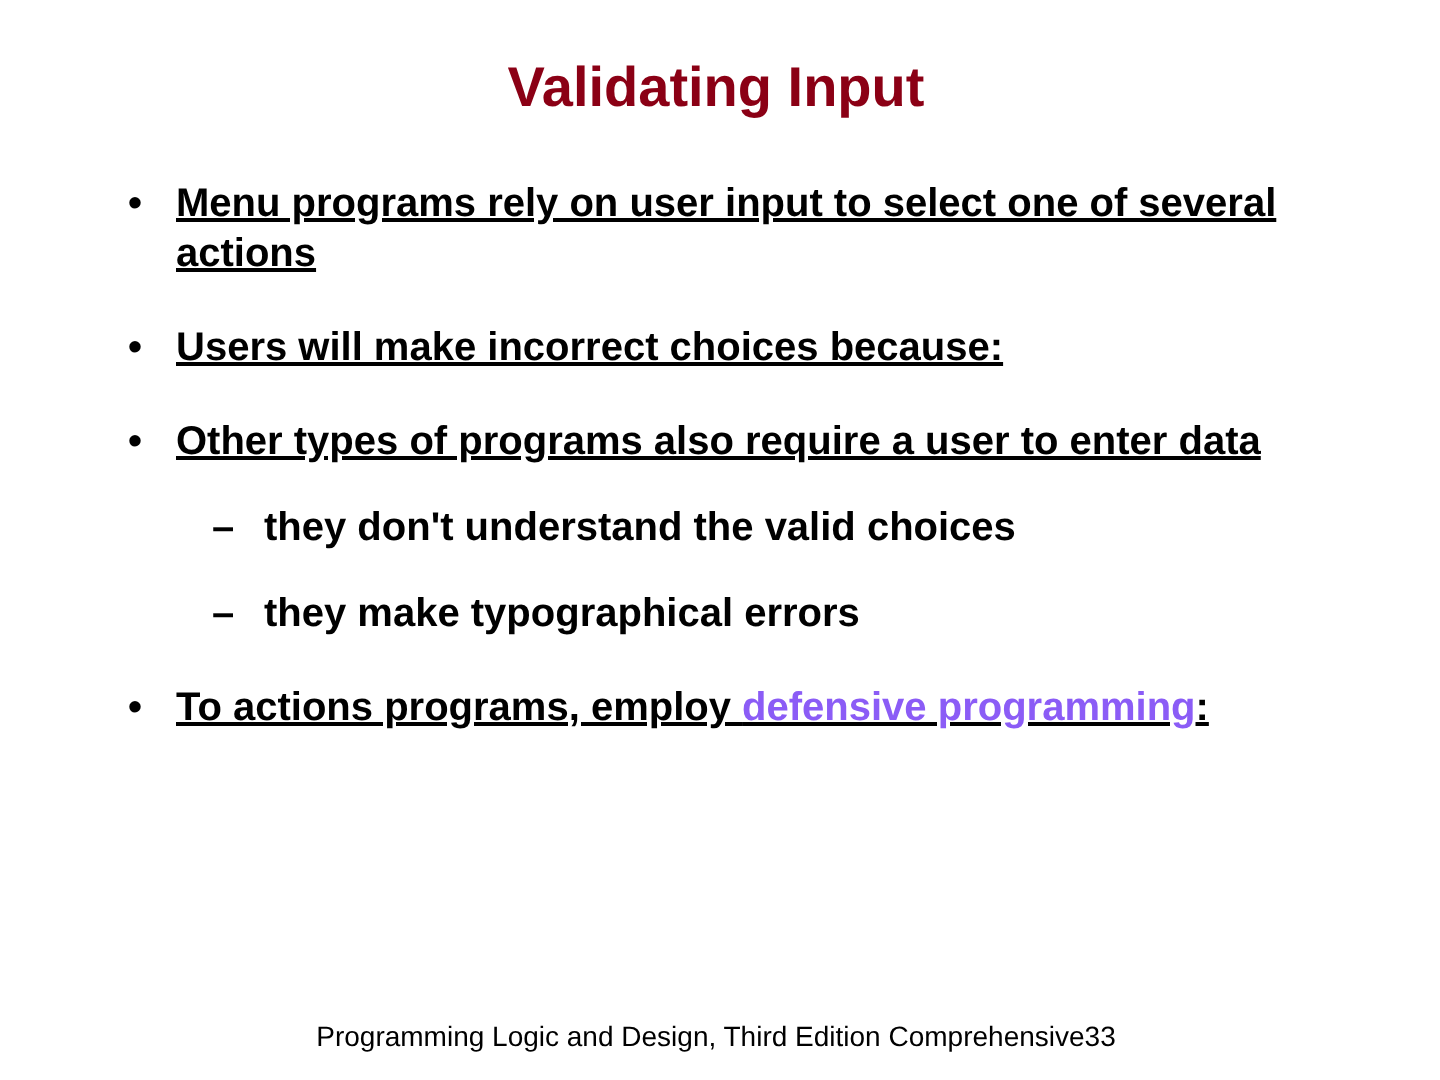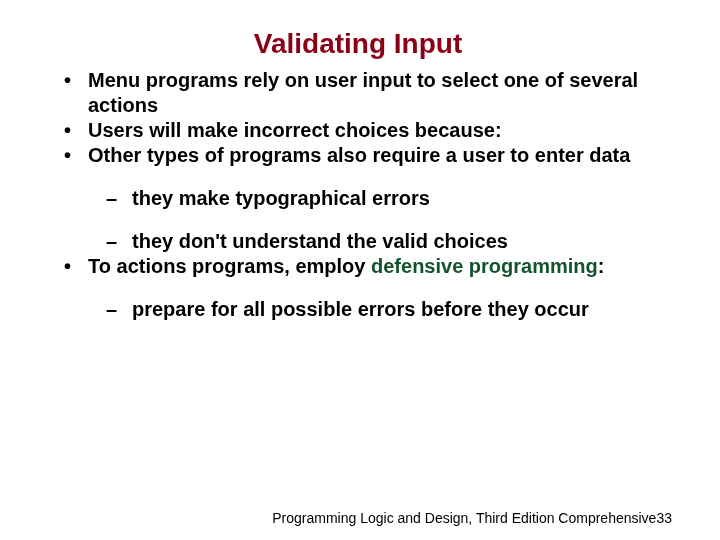--- a/index.html
+++ b/index.html
@@ -29,20 +29,22 @@
   .content {
     padding: 0 44px 0 60px;
     color: #000;
     font-size: 20px;
     font-weight: bold;
     line-height: 1.25;
   }
   .b1 {
     position: relative;
     padding-left: 28px;
+    margin-top: 22px;
+    text-decoration: underline;
   }
   .b1::before {
     content: "•";
     position: absolute;
     left: 4px;
     top: 0;
     font-size: 20px;
   }
   .b2 {
     position: relative;
@@ -51,29 +53,29 @@
     margin-top: 18px;
   }
   .b2::before {
     content: "–";
     position: absolute;
     left: 0;
     top: 0;
     font-size: 20px;
   }
   .green {
-    color: #14532d;
+    color: #8b5cf6;
   }
   .footer {
     position: absolute;
     left: 44px;
     right: 44px;
     bottom: 14px;
     display: flex;
-    justify-content: flex-end;
+    justify-content: center;
     font-size: 14px;
     font-weight: normal;
     color: #000;
   }
 </style>
 </head>
 <body>
 
 <div class="slide">
 
@@ -87,34 +89,31 @@
 
     <div class="b1">
       <span>Users will make incorrect choices because:</span>
     </div>
 
     <div class="b1">
       <span>Other types of programs also require a user to enter data</span>
     </div>
 
     <div class="b2">
-      <span>they make typographical errors</span>
+      <span>they don't understand the valid choices</span>
     </div>
 
     <div class="b2">
-      <span>they don't understand the valid choices</span>
+      <span>they make typographical errors</span>
     </div>
 
     <div class="b1">
       <span>To actions programs, employ </span><span class="green">defensive programming</span><span>:</span>
     </div>
 
-    <div class="b2">
-      <span>prepare for all possible errors before they occur</span>
-    </div>
 
   </div>
 
   <div class="footer">
     <span>Programming Logic and Design, Third Edition Comprehensive</span>
     <span>33</span>
   </div>
 
 </div>
 

